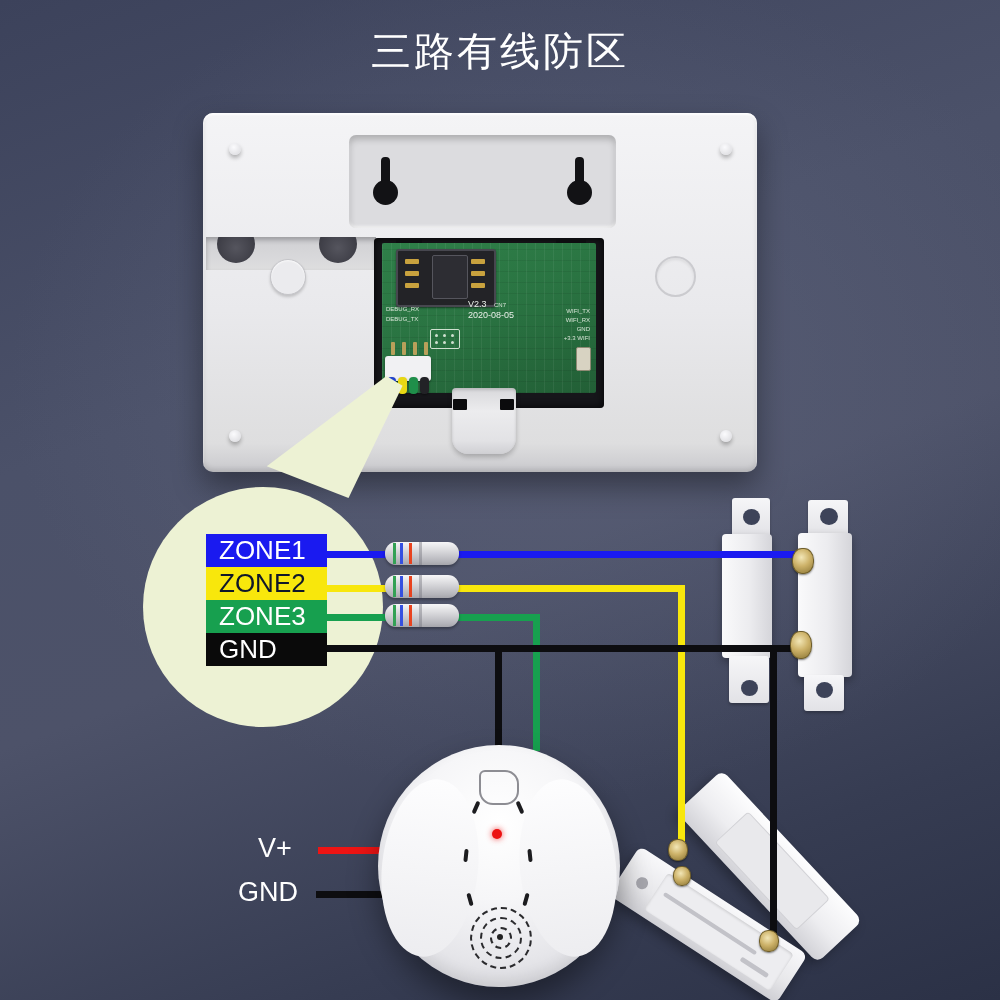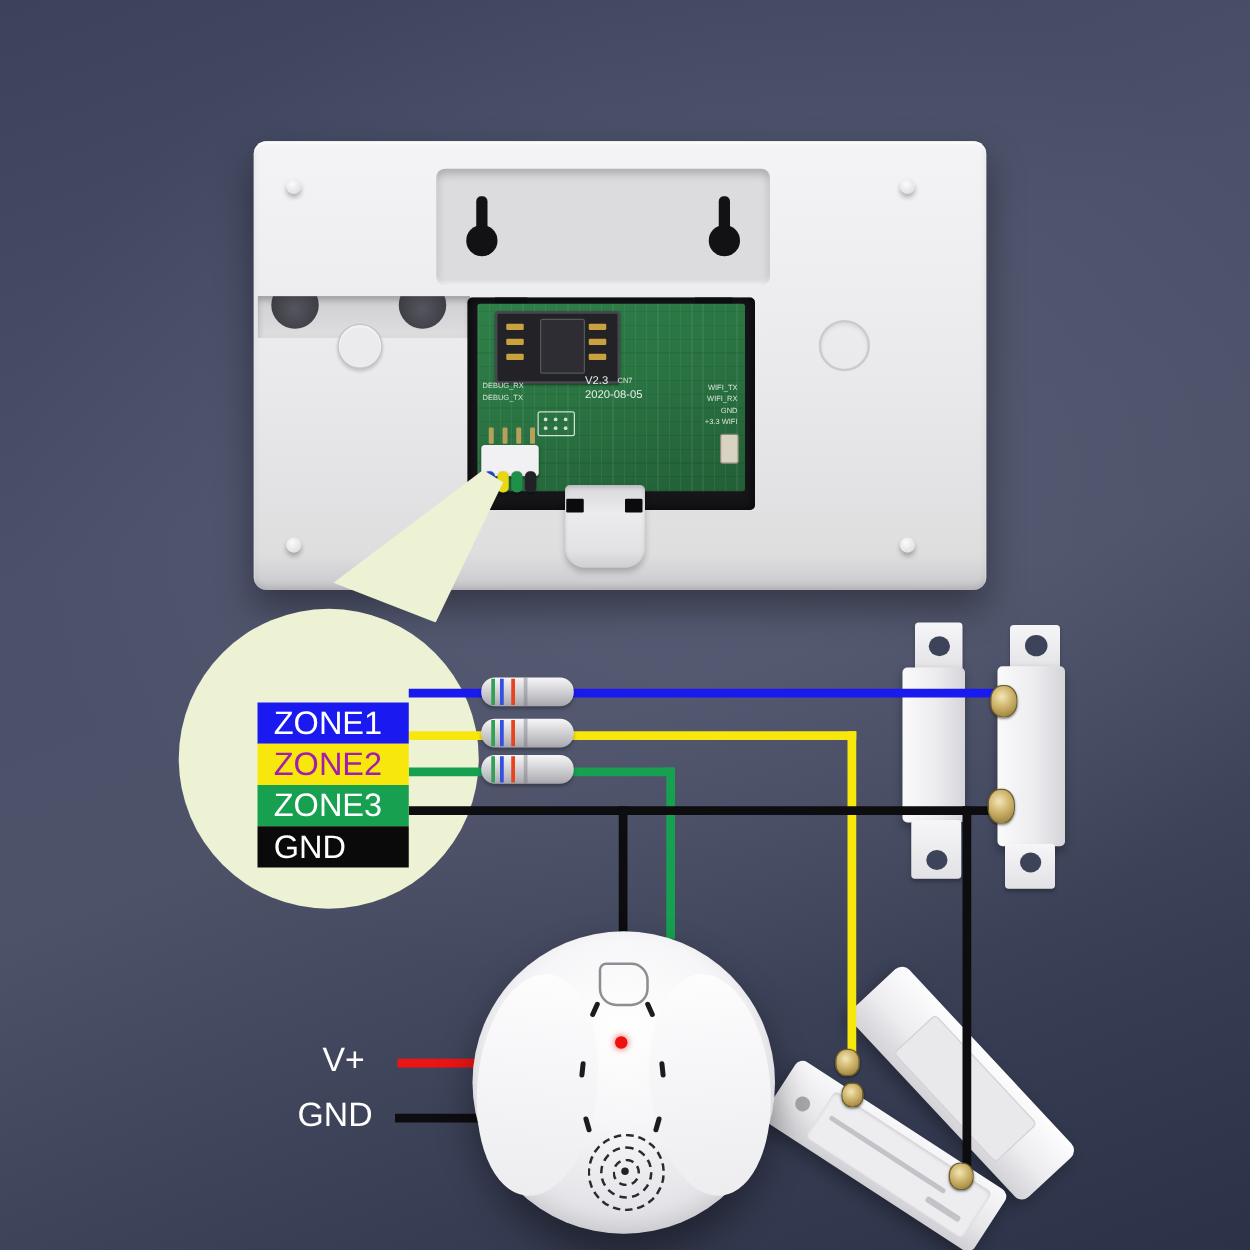--- a/index.html
+++ b/index.html
@@ -7,21 +7,21 @@
   #stage{position:relative;width:1000px;height:1000px;overflow:hidden;
     background:
       radial-gradient(ellipse 900px 700px at 55% 38%, rgba(96,102,126,.55) 0%, rgba(96,102,126,0) 60%),
       linear-gradient(160deg,#3c425b 0%,#4b5169 35%,#4d5269 55%,#363c52 82%,#2b3146 100%);}
   .abs{position:absolute;}
   
   #title{left:0;right:0;top:24px;text-align:center;color:#fff;font-size:40px;letter-spacing:3px;}
   
   #panel{left:203px;top:113px;width:554px;height:359px;border-radius:10px;
     background:linear-gradient(180deg,#f4f4f6 0%,#e9e9ec 55%,#dededf 92%,#c9c9cd 100%);
-    box-shadow:0 14px 30px rgba(0,0,0,.38), inset 0 2px 2px rgba(255,255,255,.9), inset 0 -3px 5px rgba(0,0,0,.12);z-index:2;padding-left:32px;}
+    box-shadow:0 14px 30px rgba(0,0,0,.38), inset 0 2px 2px rgba(255,255,255,.9), inset 0 -3px 5px rgba(0,0,0,.12);z-index:2;}
   .pin{width:12px;height:12px;border-radius:50%;background:radial-gradient(circle at 40% 35%,#fbfbfd,#d8d8dc);
     box-shadow:0 3px 4px rgba(0,0,0,.28);}
   #recess{left:146px;top:22px;width:267px;height:93px;border-radius:7px;background:#dcdcdf;
     box-shadow:inset 0 4px 7px rgba(0,0,0,.22), inset 0 -2px 3px rgba(255,255,255,.7);}
   .keyhole-slot{width:9px;height:28px;background:#121215;border-radius:4px;}
   .keyhole-circle{width:25px;height:25px;background:#121215;border-radius:50%;}
   #channel{left:3px;top:124px;width:170px;height:33px;background:linear-gradient(180deg,#cfcfd3,#dededf);
     overflow:hidden;box-shadow:inset 0 3px 5px rgba(0,0,0,.25);}
   .notch{width:38px;height:38px;border-radius:50%;background:radial-gradient(circle at 50% 60%,#55555e,#303038);top:-12px;}
   #knockout{left:67px;top:146px;width:34px;height:34px;border-radius:50%;background:#ebebee;
@@ -51,21 +51,21 @@
     box-shadow:inset 0 2px 3px rgba(0,0,0,.07);}
   #tongue{left:249px;top:275px;width:64px;height:66px;border-radius:4px 4px 16px 16px;
     background:linear-gradient(180deg,#d8d8db 0%,#ececee 35%,#e2e2e5 80%,#cfcfd3 100%);
     box-shadow:0 3px 5px rgba(0,0,0,.22), inset 0 2px 3px rgba(0,0,0,.15);}
   .tslot{width:14px;height:11px;background:#0b0b0d;border-radius:1px;top:11px;}
   
   #beam{left:258px;top:376px;width:146px;height:122px;background:#edf2d4;z-index:3;
     clip-path:polygon(88% 0%, 99% 8%, 62% 100%, 6% 74%);}
   #lens{left:143px;top:487px;width:240px;height:240px;border-radius:50%;background:#edf2d4;z-index:3;}
   .zone-row{left:206px;width:121px;height:33px;line-height:33px;padding-left:13px;box-sizing:border-box;
-    font-size:26px;z-index:5;margin-top:28px;}
+    font-size:26px;z-index:5;}
   
   .wire{z-index:4;}
   .wh{height:7px;} .wv{width:7px;}
   
   .resistor{width:74px;height:23px;border-radius:11px;z-index:5;
     background:linear-gradient(180deg,#f6f6f8 0%,#dcdcdf 35%,#b4b4ba 85%,#a5a5ab 100%);
     box-shadow:0 2px 3px rgba(0,0,0,.3);}
   .resistor::after{content:"";position:absolute;left:34px;top:0;width:3px;height:100%;
     background:rgba(120,120,128,.45);}
   .band{top:1px;width:3px;height:21px;}
@@ -101,20 +101,21 @@
   .vent{width:4px;height:13px;background:#1c1c1f;border-radius:2px;}
   .spk{border:2px dashed #2a2a2d;border-radius:50%;}
   
   .wire-label{color:#fff;font-size:27px;z-index:6;}
 </style>
 </head>
 <body>
 
 <div id="stage">
 
+  <div class="abs" id="title">三路有线防区</div>
 
   <div class="abs" id="panel">
     <div class="abs pin" style="left:26px;top:30px;"></div>
     <div class="abs pin" style="left:517px;top:30px;"></div>
     <div class="abs pin" style="left:26px;top:317px;"></div>
     <div class="abs pin" style="left:517px;top:317px;"></div>
 
     <div class="abs" id="recess">
       <div class="abs keyhole-slot" style="left:32px;top:22px;"></div>
       <div class="abs keyhole-circle" style="left:24px;top:45px;"></div>
@@ -184,21 +185,21 @@
     <div class="abs" id="tongue">
       <div class="abs tslot" style="left:1px;"></div>
       <div class="abs tslot" style="left:48px;"></div>
     </div>
   </div>
 
   <div class="abs" id="beam"></div>
   <div class="abs" id="lens"></div>
 
   <div class="abs zone-row" style="top: 534px; background-color: rgb(26, 26, 240); color: rgb(255, 255, 255);">ZONE1</div>
-  <div class="abs zone-row" style="top: 567px; background-color: rgb(248, 231, 12); color: #a21caf;">ZONE2</div>
+  <div class="abs zone-row" style="top: 567px; background-color: rgb(248, 231, 12); color: #0f172a;">ZONE2</div>
   <div class="abs zone-row" style="top: 600px; background-color: rgb(23, 160, 79); color: rgb(255, 255, 255);">ZONE3</div>
   <div class="abs zone-row" style="top: 633px; background-color: rgb(10, 10, 10); color: rgb(255, 255, 255);">GND</div>
 
   <div class="abs" style="left:720px;top:498px;width:140px;height:215px;z-index:3;">
     <div class="abs sensor-tab" style="left:12px;top:0;width:38px;height:40px;">
       <div class="abs tab-hole" style="left:11px;top:11px;width:17px;height:16px;"></div>
     </div>
     <div class="abs sensor-body" style="left:2px;top:36px;width:50px;height:124px;"></div>
     <div class="abs sensor-tab" style="left:9px;top:158px;width:40px;height:47px;">
       <div class="abs tab-hole" style="left:12px;top:24px;width:17px;height:16px;"></div>

